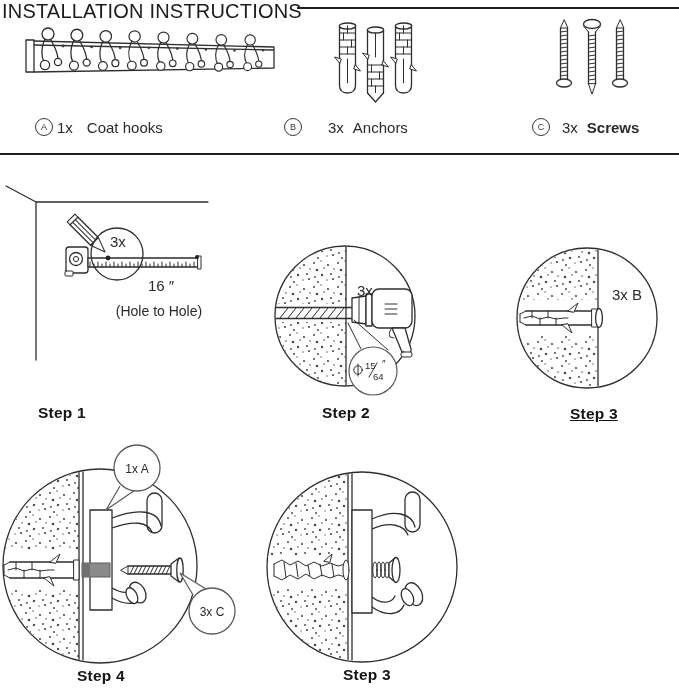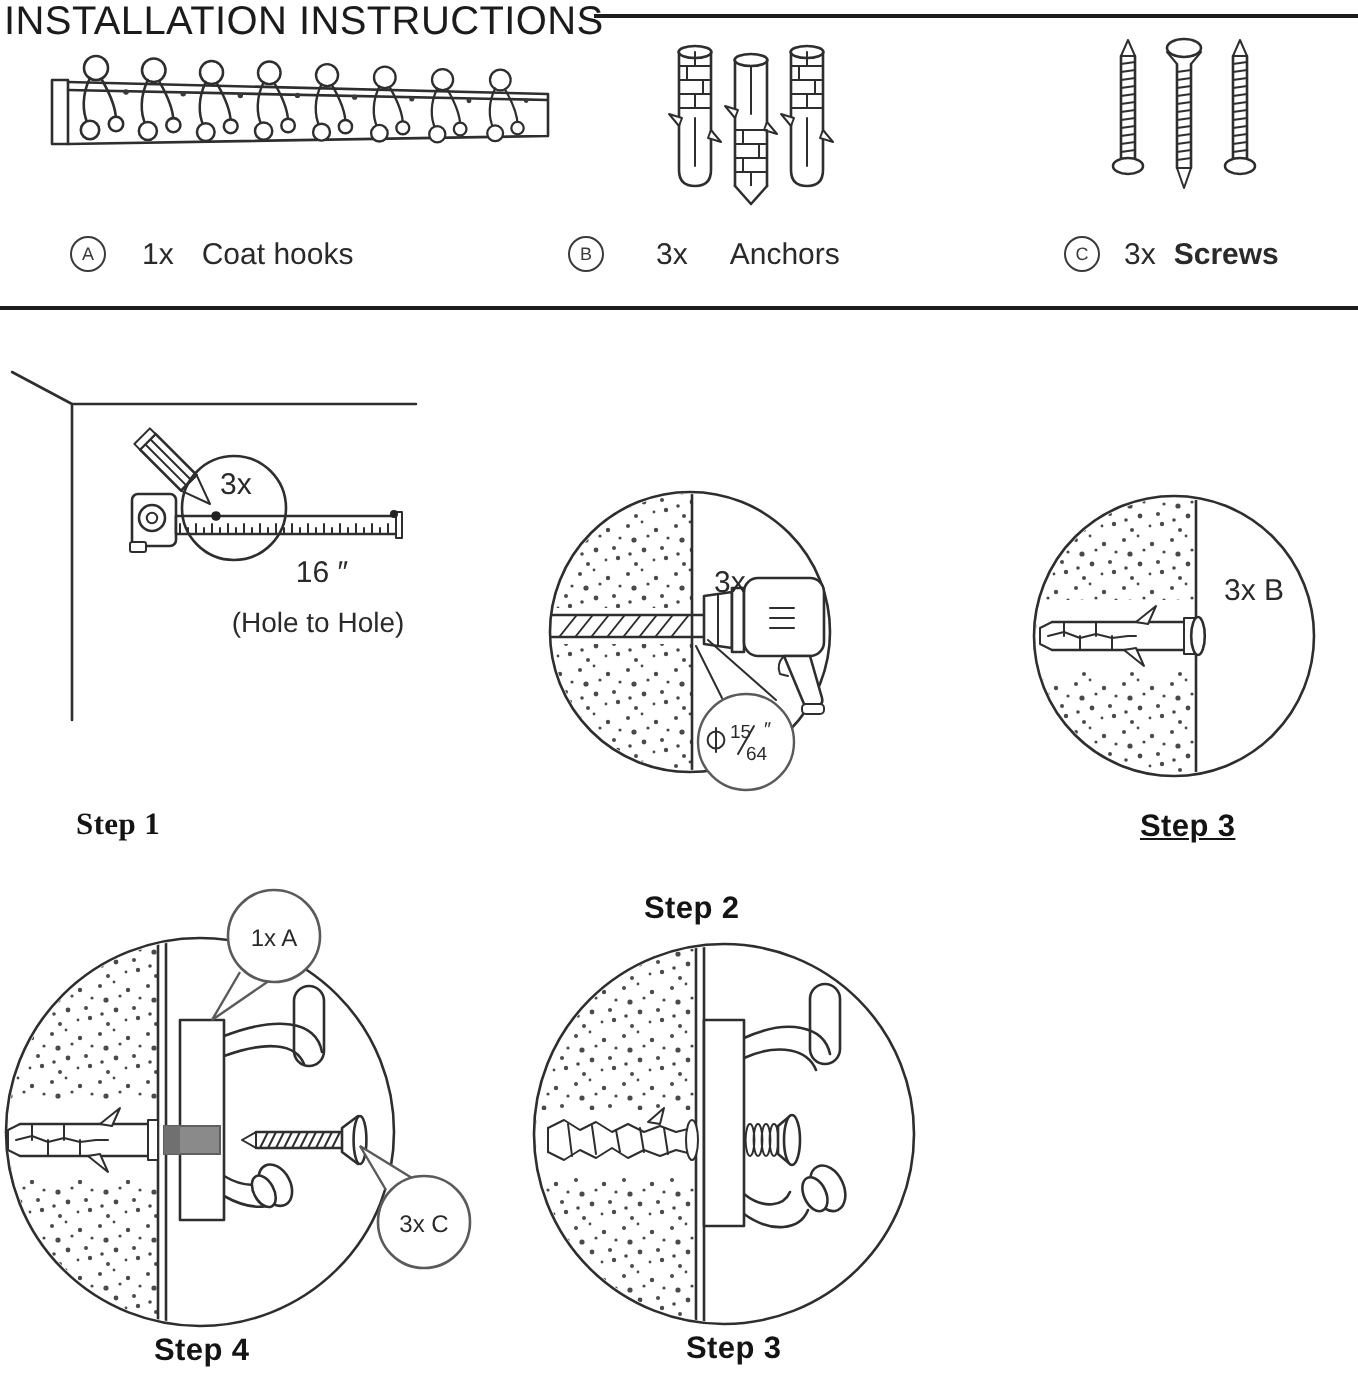--- a/index.html
+++ b/index.html
@@ -148,27 +148,27 @@
     <g>
       <path d="M66,4 L62.5,12 L69.5,12 Z" class="lnw thin"></path>
       <path d="M62.5,12 V64 M69.5,12 V64" class="ln"></path>
       <path d="M62.5,16 L69.5,15 M62.5,20 L69.5,19 M62.5,24 L69.5,23 M62.5,28 L69.5,27 M62.5,32 L69.5,31 M62.5,36 L69.5,35 M62.5,40 L69.5,39 M62.5,44 L69.5,43 M62.5,48 L69.5,47 M62.5,52 L69.5,51 M62.5,56 L69.5,55 M62.5,60 L69.5,59" class="ln thin"></path>
       <ellipse cx="66" cy="67" rx="7.5" ry="4" class="lnw"></ellipse>
     </g>
   </svg>
 
   <div class="abs part-label" style="left:35px;top:118px;">
     <span class="badge">A</span>
-    <span style="margin-left:18px;">1x</span>
+    <span style="margin-left:4px;">1x</span>
     <span style="margin-left:14px;text-align:center;">Coat hooks</span>
   </div>
   <div class="abs part-label" style="left:284px;top:118px;">
     <span class="badge">B</span>
     <span style="margin-left:26px;">3x</span>
-    <span style="margin-left:21px;">Anchors</span>
+    <span style="margin-left:9px;">Anchors</span>
   </div>
   <div class="abs part-label" style="left:532px;top:118px;">
     <span class="badge">C</span>
     <span style="margin-left:12px;">3x</span>
     <span style="margin-left:9px;font-weight:bold;">Screws</span>
   </div>
 
   <div class="abs rule" style="left:0;top:153px;width:679px;height:2px;"></div>
 
   <svg class="abs" style="left:2px;top:183px;" width="212" height="212" viewBox="0 0 212 212">
@@ -409,19 +409,19 @@
     <g>
       <ellipse cx="113" cy="103" rx="2.2" ry="8" class="ln thin"></ellipse>
       <ellipse cx="117" cy="103" rx="2.2" ry="8" class="ln thin"></ellipse>
       <ellipse cx="121" cy="103" rx="2.2" ry="8" class="ln thin"></ellipse>
       <ellipse cx="125" cy="103" rx="2.2" ry="8" class="ln thin"></ellipse>
       <path d="M127,96 L133,91 L133,115 L127,110 Z" class="lnw"></path>
       <ellipse cx="134" cy="103" rx="4" ry="12.5" class="lnw"></ellipse>
     </g>
   </svg>
 
-  <div class="abs step-label" style="left:38px;top:404px;font-family:Liberation Serif, serif;">Step 1</div>
-  <div class="abs step-label" style="left:322px;top:404px;margin-top:42px;">Step 2</div>
+  <div class="abs step-label" style="left:38px;top:404px;">Step 1</div>
+  <div class="abs step-label" style="left:322px;top:404px;">Step 2</div>
   <div class="abs step-label" style="left:570px;top:405px;text-decoration:underline;">Step 3</div>
   <div class="abs step-label" style="left:77px;top:667px;">Step 4</div>
   <div class="abs step-label" style="left:343px;top:666px;">Step 3</div>
 
 </div>
 
 </body></html>

